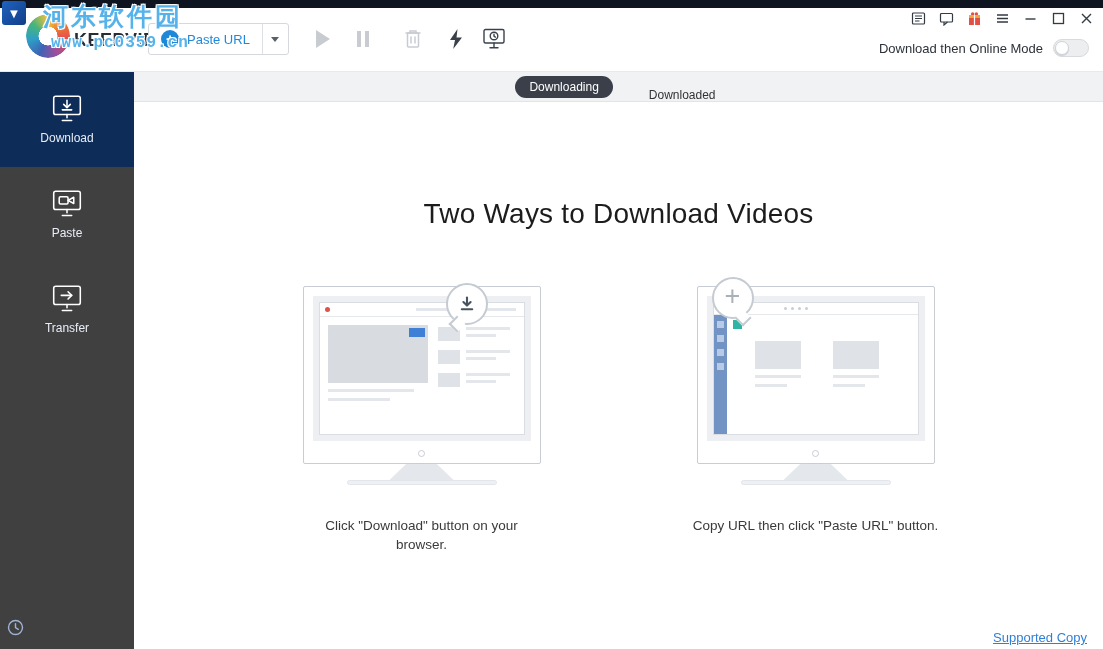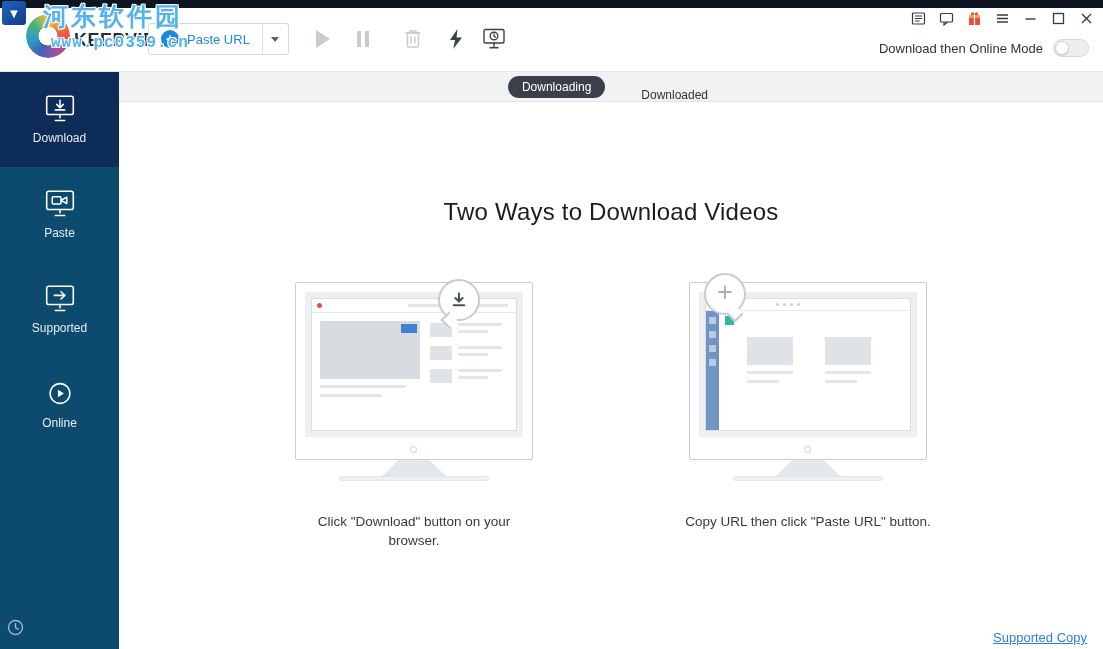--- a/index.html
+++ b/index.html
@@ -49,36 +49,36 @@
   .mode-row { position:absolute; top:31px; right:14px; display:flex; align-items:center; gap:10px; }
   .mode-label { font-size:13px; color:#2c313a; }
   .toggle { width:36px; height:18px; border-radius:9px; background:#eceef0; border:1px solid #d7dade; position:relative; cursor:pointer; }
   .toggle .knob { position:absolute; left:1px; top:1px; width:14px; height:14px; border-radius:50%; background:#fff;
                   border:1px solid #cfd3d7; box-shadow:0 1px 1px rgba(0,0,0,.12); }
 
   
   .main-row { flex:1; display:flex; min-height:0; }
 
   
-  .sidebar { position:relative; width:119px; flex:0 0 auto; background:#0c4a6e; }
+  .sidebar { position:relative; width:134px; flex:0 0 auto; background:#404040; }
   .side-item { height:95px; display:flex; flex-direction:column; align-items:center; justify-content:center; gap:9px; cursor:pointer; }
   .side-item.active { background:#0e2c58; }
   .side-item .lbl { font-size:12px; color:#e7edf7; }
   .side-item svg { display:block; }
   .history-btn { position:absolute; left:7px; bottom:9px; cursor:pointer; }
 
   
   .right-col { flex:1; display:flex; flex-direction:column; position:relative; min-width:0; }
   .tabbar { height:30px; flex:0 0 auto; background:#f0f2f4; border-bottom:1px solid #e1e4e8;
             display:flex; align-items:center; justify-content:center; gap:30px; }
   .tab-pill { background:#3a3f4a; color:#fff; font-size:12px; border-radius:11px; padding:4px 14px; cursor:pointer; }
   .tab-plain { color:#333; font-size:12px; cursor:pointer; padding:4px 6px;margin-top:16px; }
 
   .content { flex:1; position:relative; text-align:center; background:#fff; }
-  .page-title { margin-top:96px; font-size:24px; font-weight:500; color:#1c1c1c; letter-spacing:.2px; }
+  .page-title { margin-top:96px; font-size:28px; font-weight:500; color:#1c1c1c; letter-spacing:.2px; }
 
   .cards { margin-top:56px; display:flex; justify-content:center; gap:74px; }
   .card { width:320px; display:flex; flex-direction:column; align-items:center; }
   .caption { margin-top:32px; font-size:13.5px; color:#3a3a3a; line-height:1.4; }
   .card1 .caption { max-width:212px; }
   .card2 .caption { max-width:280px; }
 
   
   .monitor { display:flex; flex-direction:column; align-items:center; }
   .screen { position:relative; width:238px; height:178px; background:#fff; border:1px solid #c8cdd3; border-radius:2px; }
@@ -269,28 +269,21 @@
         <span class="lbl">Paste</span>
       </div>
       <div class="side-item">
         <svg width="30" height="27" viewBox="0 0 28 26" fill="none" stroke="#fff" stroke-width="1.5" stroke-linecap="round" stroke-linejoin="round">
           <rect x="1.2" y="1.2" width="25.6" height="17.6" rx="2"></rect>
           <path d="M8.5 10h10"></path>
             <path d="M15 6.5L18.5 10 15 13.5"></path>
           <path d="M14 18.8v3"></path>
             <path d="M9.5 24.6h9"></path>
         </svg>
-        <span class="lbl">Supported</span>
-      </div>
-      <div class="side-item">
-        <svg width="30" height="27" viewBox="0 0 28 26" fill="none" stroke="#fff" stroke-width="1.5" stroke-linecap="round" stroke-linejoin="round">
-          <circle cx="14" cy="13" r="9.5"></circle>
-          <path d="M12 9.4v7.2l5.8-3.6z" fill="#fff" stroke="none"></path>
-        </svg>
-        <span class="lbl">Online</span>
+        <span class="lbl">Transfer</span>
       </div>
 
       <div class="history-btn">
         <svg width="17" height="17" viewBox="0 0 17 17" fill="none" stroke="#9fb3d4" stroke-width="1.4" stroke-linecap="round">
           <circle cx="8.5" cy="8.5" r="7"></circle>
             <path d="M8.5 4.6v3.9l2.8 1.8"></path>
         </svg>
       </div>
     </div>
 

